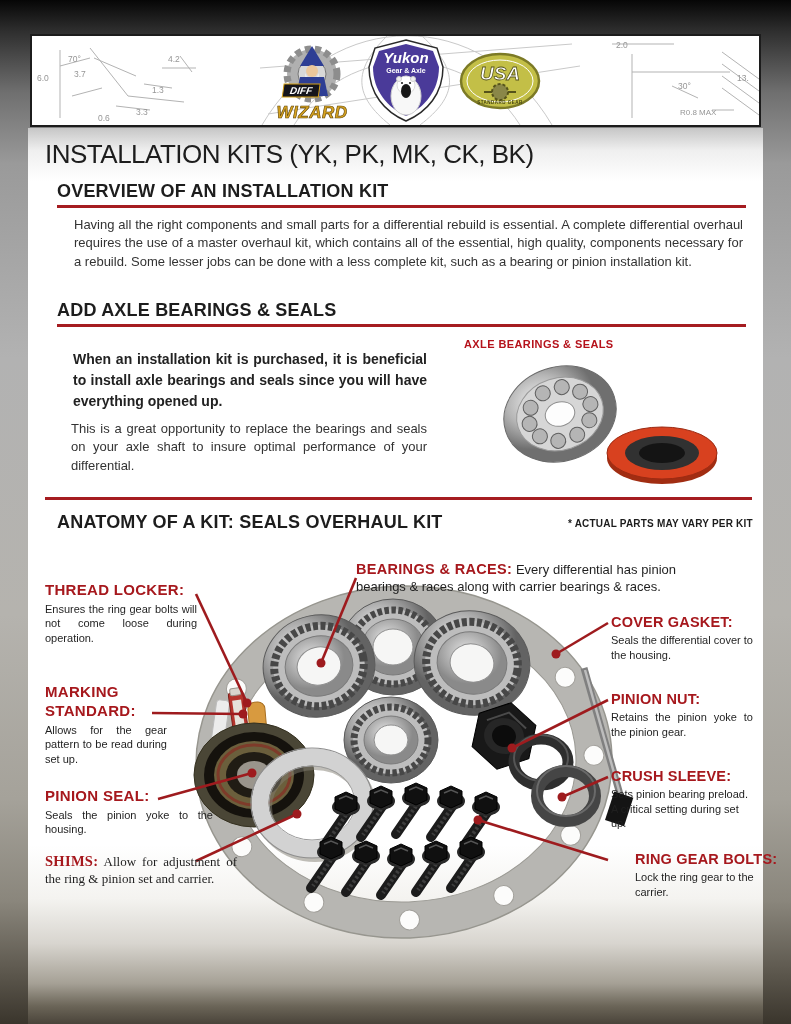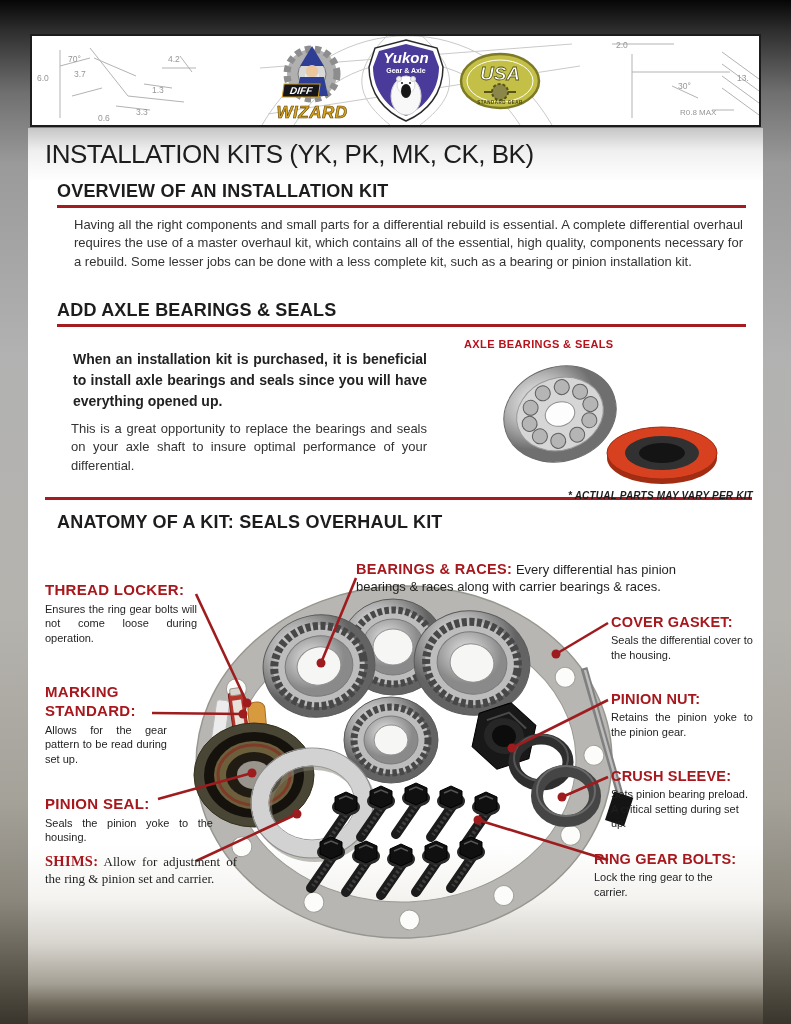--- a/index.html
+++ b/index.html
@@ -28,22 +28,22 @@
   }
   .rule{position:absolute;height:3px;background:#a51c20;}
   .body-text{
     position:absolute;font-size:13px;color:#333;line-height:1.42;text-align:justify;
   }
   .bold-text{font-weight:bold;color:#222;font-size:14px;line-height:1.5;}
   .red-label{
     position:absolute;color:#b5121b;font-weight:bold;font-size:11px;letter-spacing:0.4px;white-space:nowrap;
   }
   .note{
-    position:absolute;left:568px;top:490px;font-size:10px;font-weight:bold;
-    font-style:italic;color:#1c1c1c;letter-spacing:0.2px;white-space:nowrap;
+    position:absolute;left:568px;top:518px;font-size:10px;font-weight:bold;
+    color:#1c1c1c;letter-spacing:0.2px;white-space:nowrap;
   }
   .lbl{position:absolute;}
   .lbl .t{color:#a6181d;font-weight:bold;font-size:15px;letter-spacing:0.3px;line-height:1.25;}
   .lbl .t-sm{color:#a6181d;font-weight:bold;font-size:14.5px;letter-spacing:0.2px;line-height:1.25;}
   .lbl .d{color:#1f1f1f;font-size:11px;line-height:1.33;text-align:justify;margin-top:2px;}
   .inline-lbl{font-size:13px;color:#1f1f1f;line-height:1.33;text-align:justify;}
   .inline-lbl .t{font-size:14.5px;}
   .fig{position:absolute;}
 </style>
 </head>
@@ -355,21 +355,21 @@
   <div class="lbl" style="left:45px;top:581px;width:152px;">
     <div class="t">THREAD LOCKER:</div>
     <div class="d">Ensures the ring gear bolts will not come loose during operation.</div>
   </div>
 
   <div class="lbl" style="left:45px;top:683px;width:122px;">
     <div class="t">MARKING STANDARD:</div>
     <div class="d">Allows for the gear pattern to be read during set up.</div>
   </div>
 
-  <div class="lbl" style="left:45px;top:787px;width:168px;margin-top:8px;">
+  <div class="lbl" style="left:45px;top:787px;width:168px;">
     <div class="t">PINION SEAL:</div>
     <div class="d">Seals the pinion yoke to the housing.</div>
   </div>
 
   <div class="lbl inline-lbl" style="left:45px;top:852px;width:192px;font-family:Liberation Serif, serif;">
     <span class="t">SHIMS:</span>
     <span>Allow for adjustment of the ring &amp; pinion set and carrier.</span>
   </div>
 
   <div class="lbl inline-lbl" style="left:356px;top:560px;width:320px;">
@@ -385,18 +385,18 @@
   <div class="lbl" style="left:611px;top:690px;width:142px;">
     <div class="t-sm">PINION NUT:</div>
     <div class="d">Retains the pinion yoke to the pinion gear.</div>
   </div>
 
   <div class="lbl" style="left:611px;top:767px;width:138px;">
     <div class="t-sm">CRUSH SLEEVE:</div>
     <div class="d" style="text-align:left;">Sets pinion bearing preload. A critical setting during set up.</div>
   </div>
 
-  <div class="lbl" style="left:594px;top:850px;width:148px;">
+  <div class="lbl" style="left:635px;top:850px;width:148px;">
     <div class="t-sm">RING GEAR BOLTS:</div>
     <div class="d" style="text-align:left;">Lock the ring gear to the carrier.</div>
   </div>
 
 </div>
 
 </body></html>

